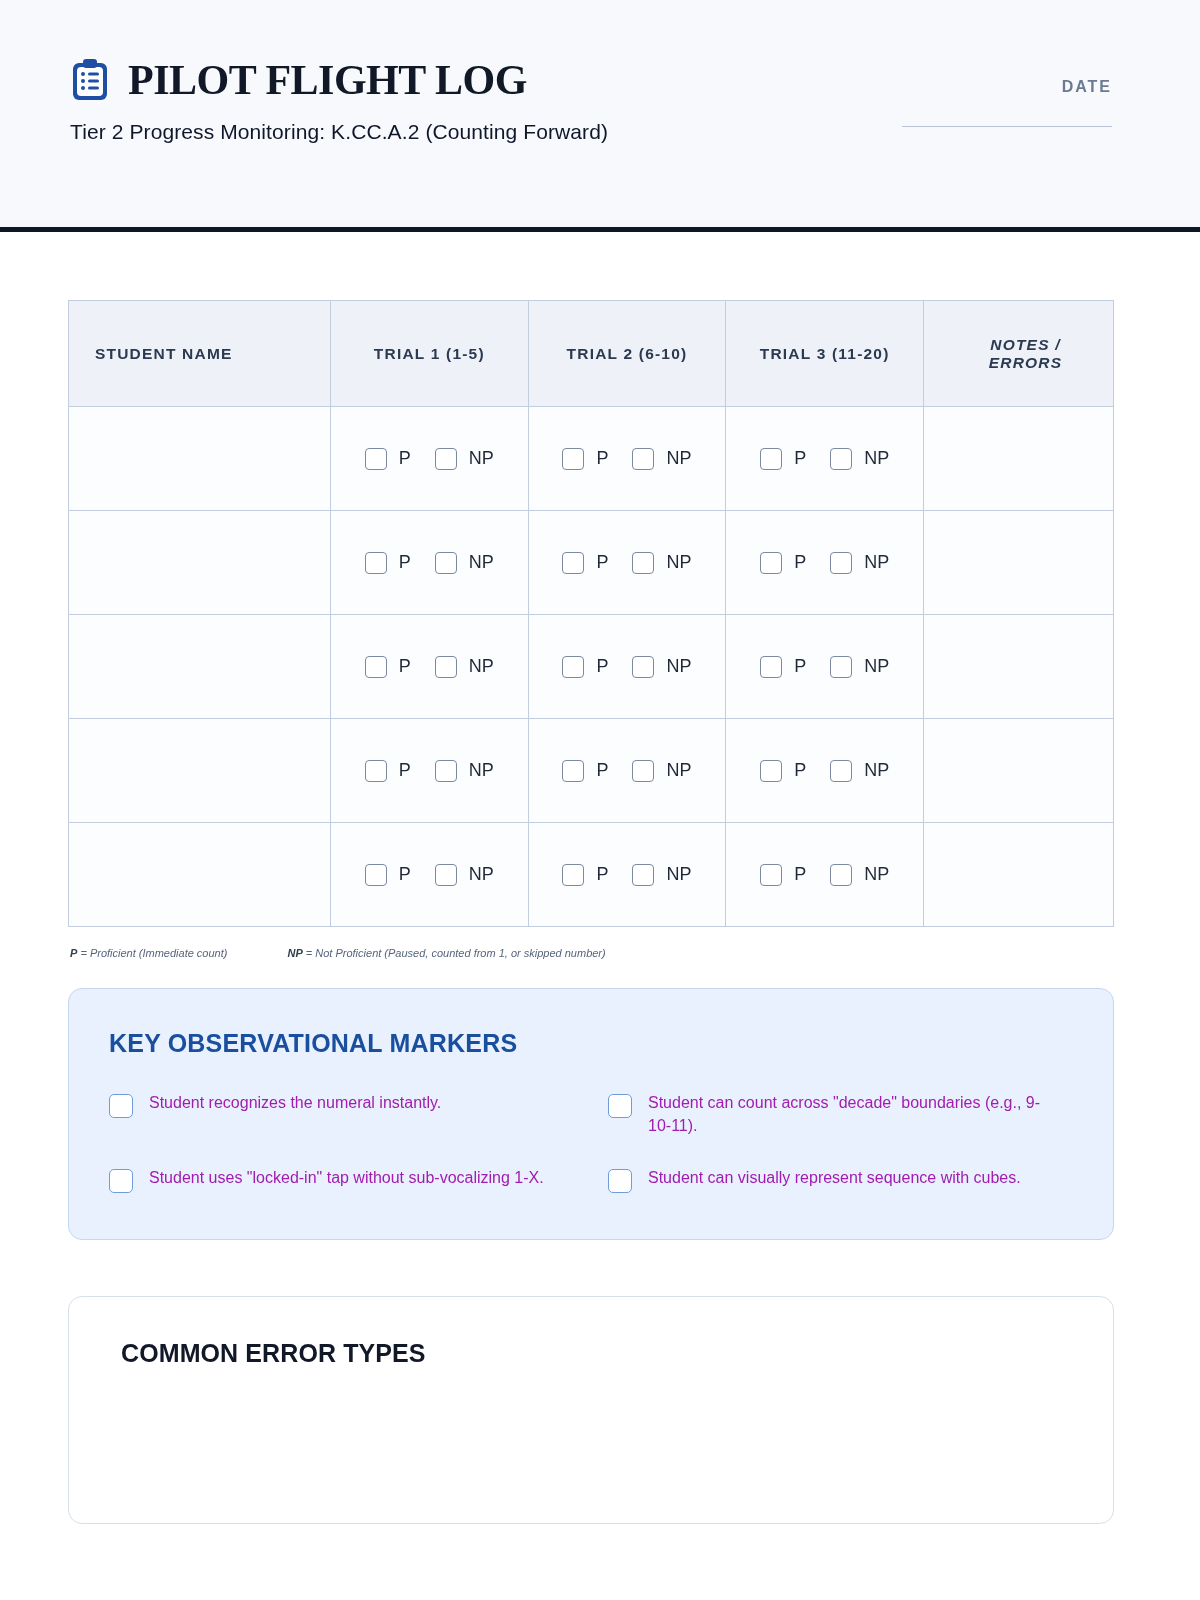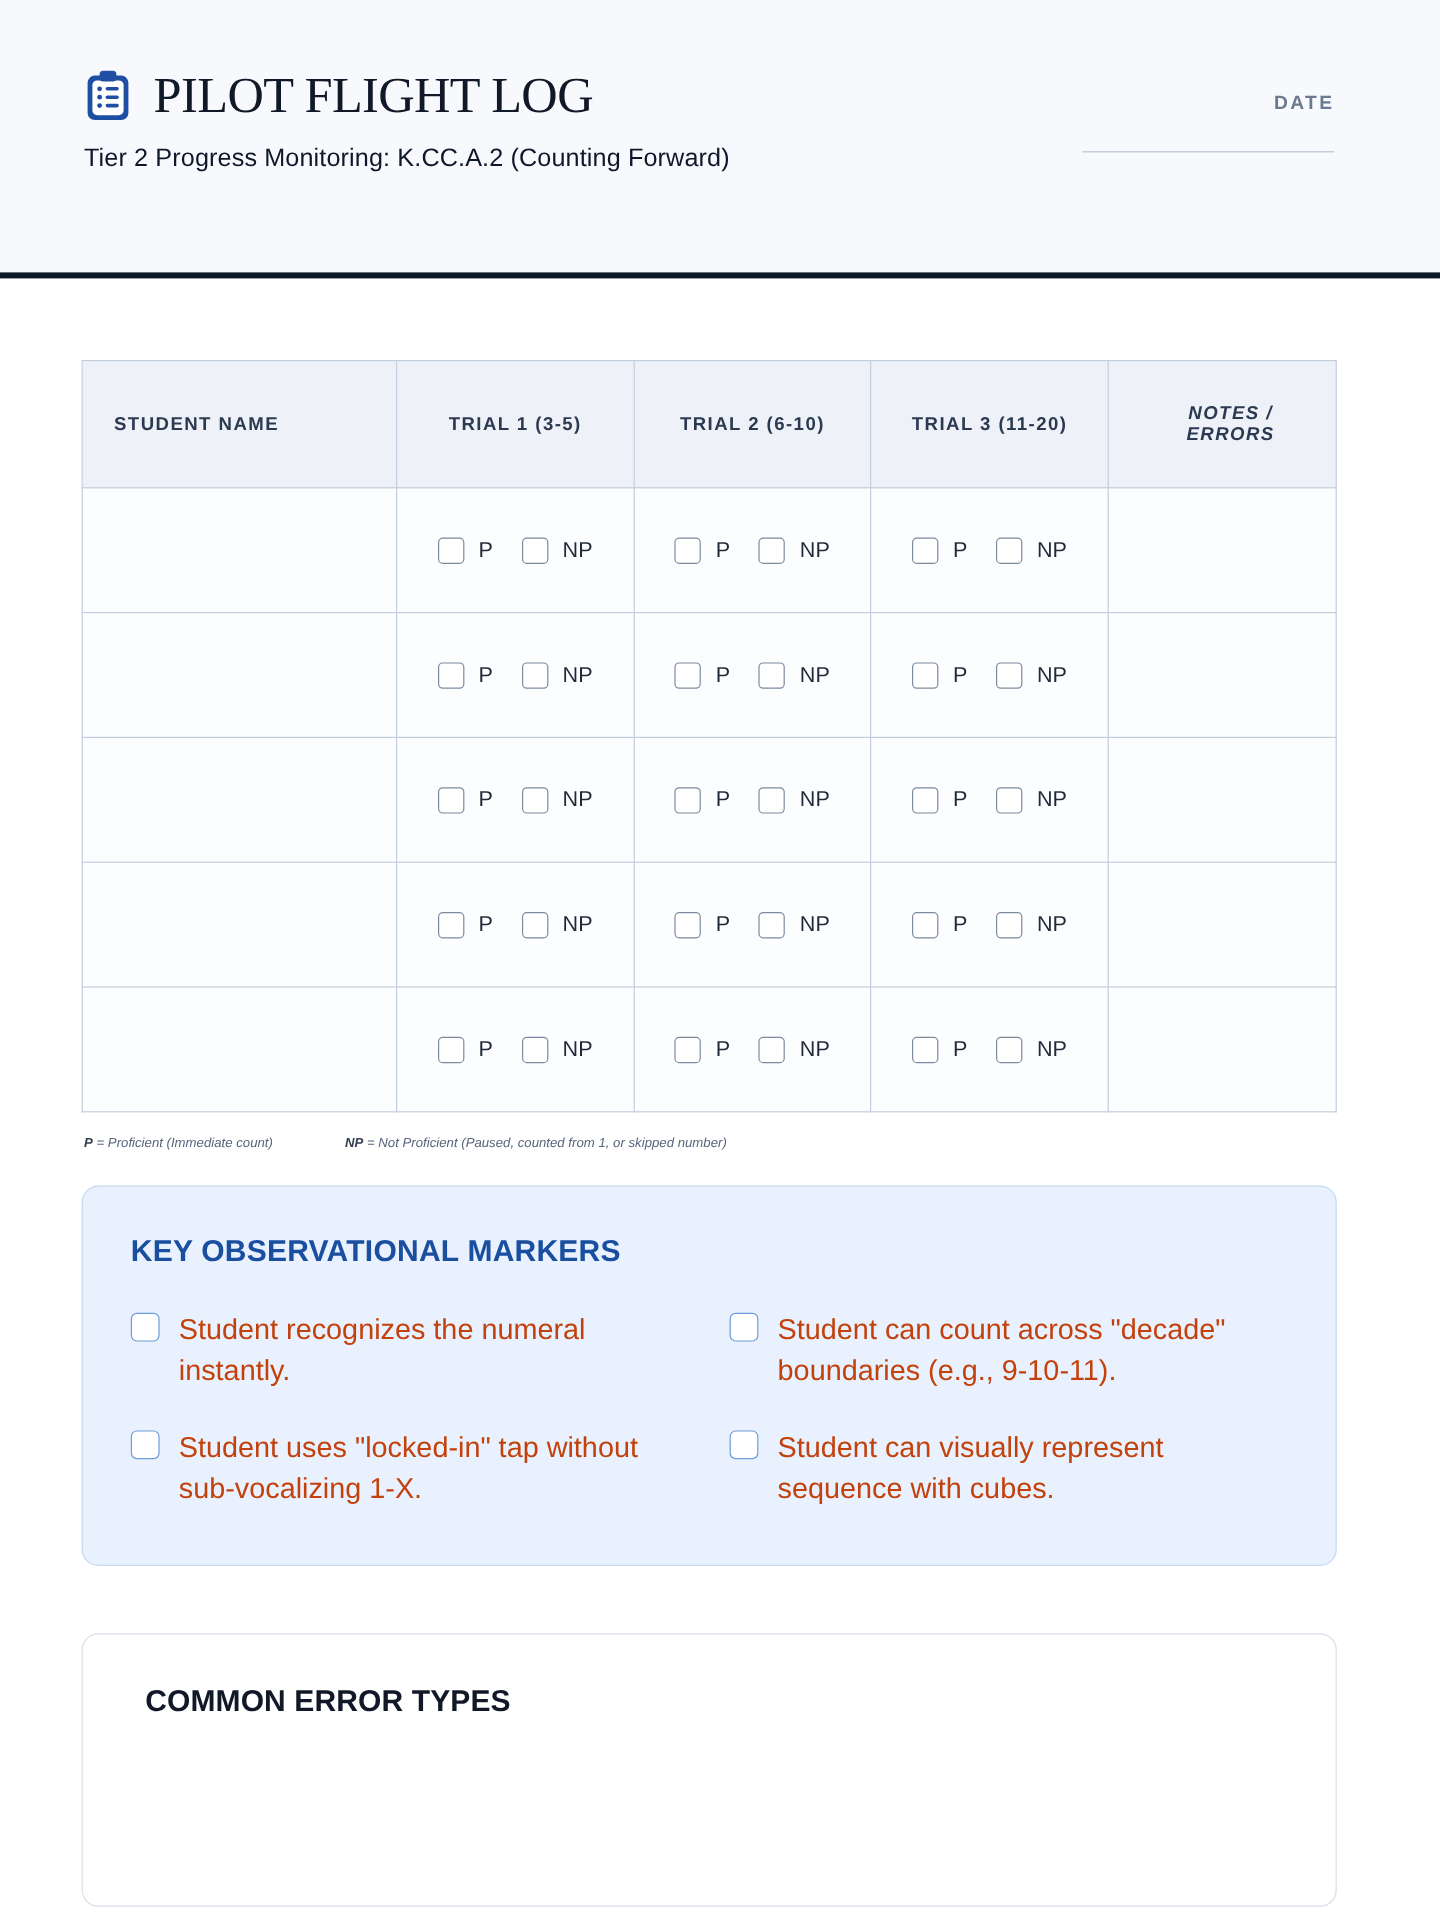--- a/index.html
+++ b/index.html
@@ -22,21 +22,21 @@
     height: 232px;
   }
   .title-row {
     display: flex;
     align-items: center;
     gap: 18px;
   }
   .clipboard-icon { width: 40px; height: 44px; flex: none; display:block; }
   .doc-title {
     font-family: "Liberation Serif", serif;
-    font-weight: normal;
+    font-weight: bold;
     font-size: 42px;
     letter-spacing: -0.5px;
     color: #111827;
     margin: 0;
     line-height: 1;
   }
   .subtitle {
     margin-top: 18px;
     font-size: 21px;
     color: #0f172a;
@@ -159,23 +159,23 @@
   .marker .cb2 {
     width: 24px;
     height: 24px;
     border: 1.8px solid #6f9ddb;
     border-radius: 5px;
     background: #ffffff;
     flex: none;
     margin-top: 2px;
   }
   .marker span.txt {
-    font-size: 24px;
+    font-size: 16px;
     line-height: 1.42;
-    color: #c2410c;
+    color: #a21caf;
   }
 
   
   .panel2 {
     margin-top: 56px;
     border: 1px solid #d7dfe9;
     border-radius: 14px;
     background: #ffffff;
     padding: 42px 52px 52px 52px;
     width: 1046px;
@@ -214,21 +214,21 @@
     <div class="date-line"></div>
   </div>
 </div>
 
 <div class="body-wrap">
 
   <table class="log">
     <thead>
       <tr>
         <th class="name-col">STUDENT NAME</th>
-        <th>TRIAL 1 (3-5)</th>
+        <th>TRIAL 1 (1-5)</th>
         <th>TRIAL 2 (6-10)</th>
         <th>TRIAL 3 (11-20)</th>
         <th class="notes-col">NOTES / ERRORS</th>
       </tr>
     </thead>
     <tbody>
 
       <tr>
         <td class="name-cell"></td>
         <td>

